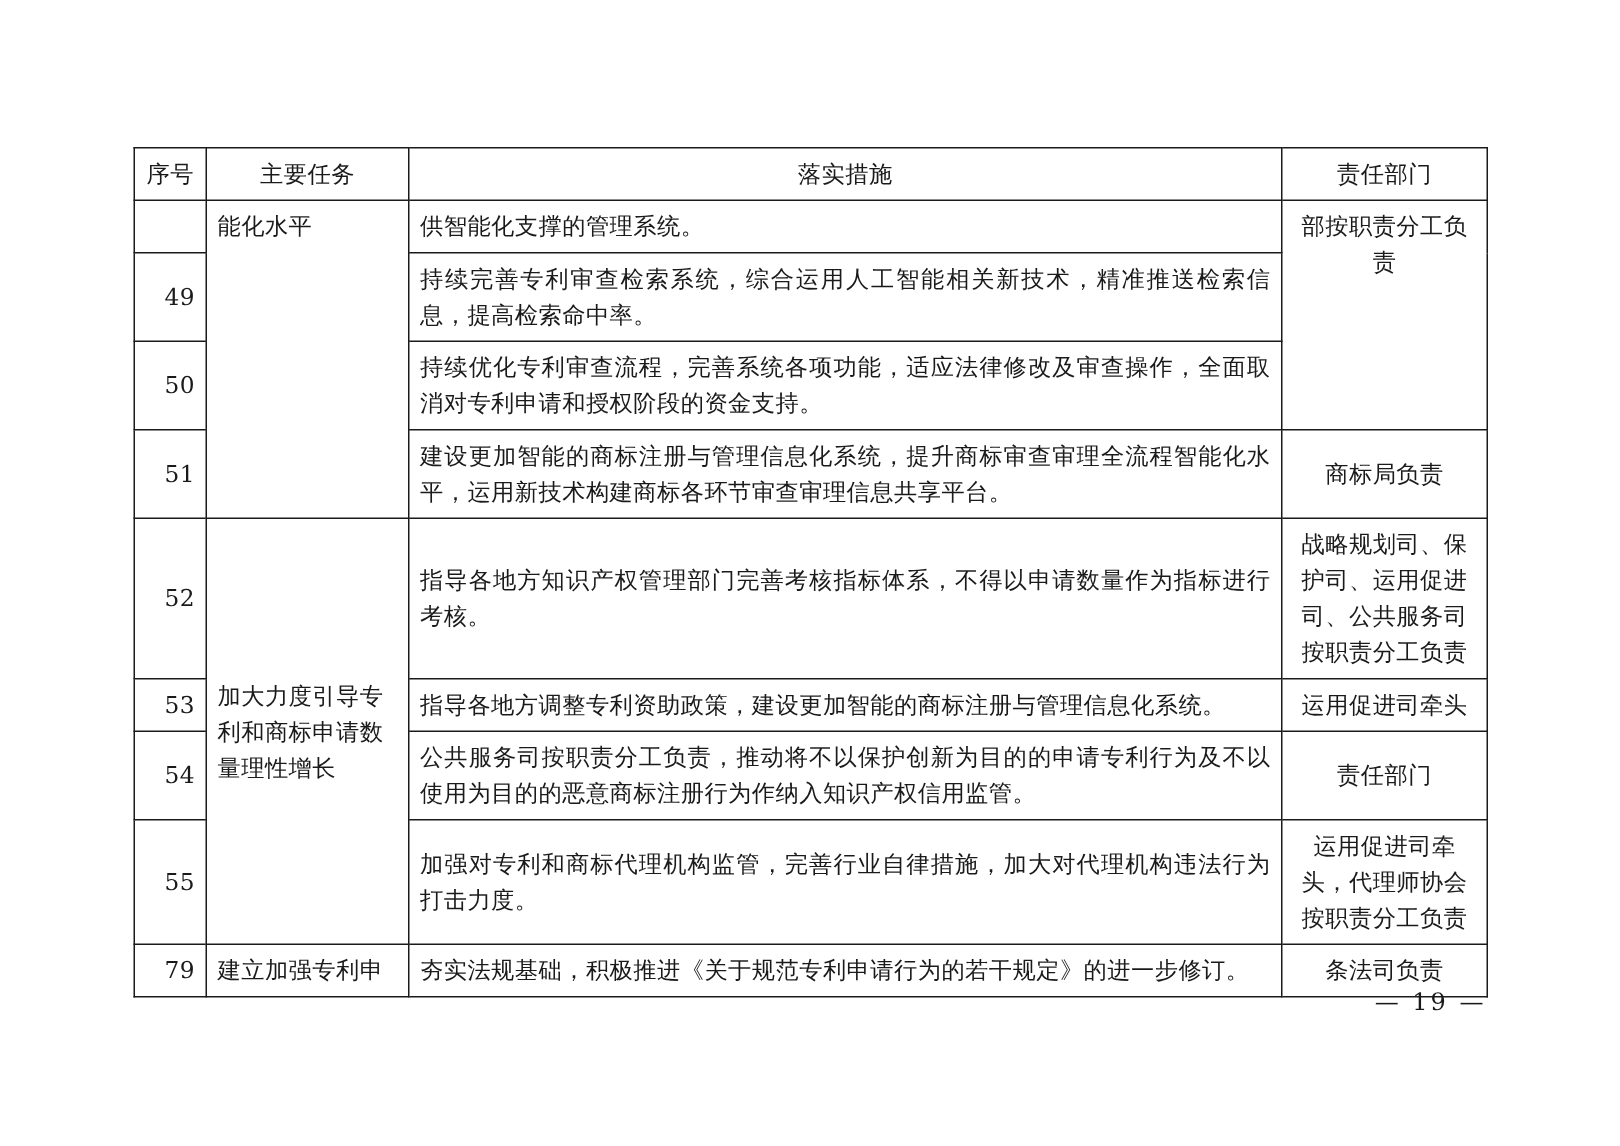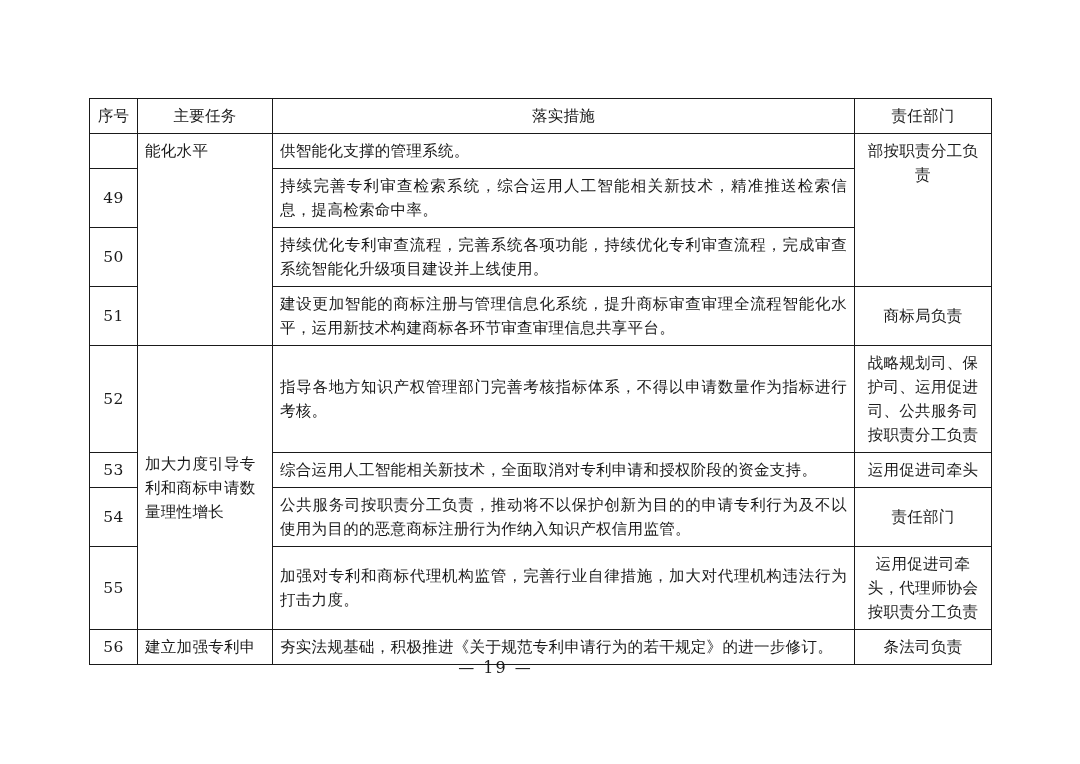--- a/index.html
+++ b/index.html
@@ -47,21 +47,21 @@
   .col-dept { width: 137px; }
 
   thead td {
     text-align: center;
     font-weight: bold;
     font-size: 16px;
     padding-top: 7px;
     padding-bottom: 7px;
   }
   .cell-seq {
-    text-align: center;
+    text-align: right;
     font-size: 15.5px;
   }
   .cell-task {
     text-align: left;
     font-size: 15.5px;
     line-height: 1.6;
   }
   .cell-measure {
     text-align: justify;
     text-justify: inter-ideograph;
@@ -72,21 +72,21 @@
     text-align: center;
     font-size: 15.5px;
     line-height: 1.62;
   }
   .cell-dept.top { vertical-align: middle; }
   .footer {
     position: absolute;
     left: 0;
     top: 658px;
     width: 991px;
-    text-align: center;
+    text-align: right;
     font-size: 16px;
     letter-spacing: 2px;
     color: #1a1a1a;
     font-family: "DejaVu Serif", "Liberation Serif", serif;
   }
 </style>
 </head>
 <body>
 
 <div class="page">
@@ -115,56 +115,56 @@
         <td class="cell-dept top" rowspan="3" style="vertical-align:top;">部按职责分工负责</td>
       </tr>
 
       <tr>
         <td class="cell-seq">49</td>
         <td class="cell-measure">持续完善专利审查检索系统，综合运用人工智能相关新技术，精准推送检索信息，提高检索命中率。</td>
       </tr>
 
       <tr>
         <td class="cell-seq">50</td>
-        <td class="cell-measure">持续优化专利审查流程，完善系统各项功能，持续优化专利审查流程，完成审查系统智能化升级项目建设并上线使用。</td>
+        <td class="cell-measure">持续优化专利审查流程，完善系统各项功能，适应法律修改及审查操作，全面取消对专利申请和授权阶段的资金支持。</td>
       </tr>
 
       <tr>
         <td class="cell-seq">51</td>
         <td class="cell-measure">建设更加智能的商标注册与管理信息化系统，提升商标审查审理全流程智能化水平，运用新技术构建商标各环节审查审理信息共享平台。</td>
         <td class="cell-dept">商标局负责</td>
       </tr>
 
       <tr>
         <td class="cell-seq">52</td>
         <td class="cell-task" rowspan="4" style="vertical-align:middle;">加大力度引导专利和商标申请数量理性增长</td>
         <td class="cell-measure">指导各地方知识产权管理部门完善考核指标体系，不得以申请数量作为指标进行考核。</td>
         <td class="cell-dept">战略规划司、保护司、运用促进司、公共服务司按职责分工负责</td>
       </tr>
 
       <tr>
         <td class="cell-seq">53</td>
-        <td class="cell-measure">综合运用人工智能相关新技术，全面取消对专利申请和授权阶段的资金支持。</td>
+        <td class="cell-measure">指导各地方调整专利资助政策，建设更加智能的商标注册与管理信息化系统。</td>
         <td class="cell-dept">运用促进司牵头</td>
       </tr>
 
       <tr>
         <td class="cell-seq">54</td>
         <td class="cell-measure">公共服务司按职责分工负责，推动将不以保护创新为目的的申请专利行为及不以使用为目的的恶意商标注册行为作纳入知识产权信用监管。</td>
         <td class="cell-dept">责任部门</td>
       </tr>
 
       <tr>
         <td class="cell-seq">55</td>
         <td class="cell-measure">加强对专利和商标代理机构监管，完善行业自律措施，加大对代理机构违法行为打击力度。</td>
         <td class="cell-dept">运用促进司牵头，代理师协会按职责分工负责</td>
       </tr>
 
       <tr>
-        <td class="cell-seq">56</td>
+        <td class="cell-seq">79</td>
         <td class="cell-task" style="vertical-align:top;">建立加强专利申</td>
         <td class="cell-measure">夯实法规基础，积极推进《关于规范专利申请行为的若干规定》的进一步修订。</td>
         <td class="cell-dept">条法司负责</td>
       </tr>
 
     </tbody>
   </table>
 
   <div class="footer">— 19 —</div>
 

